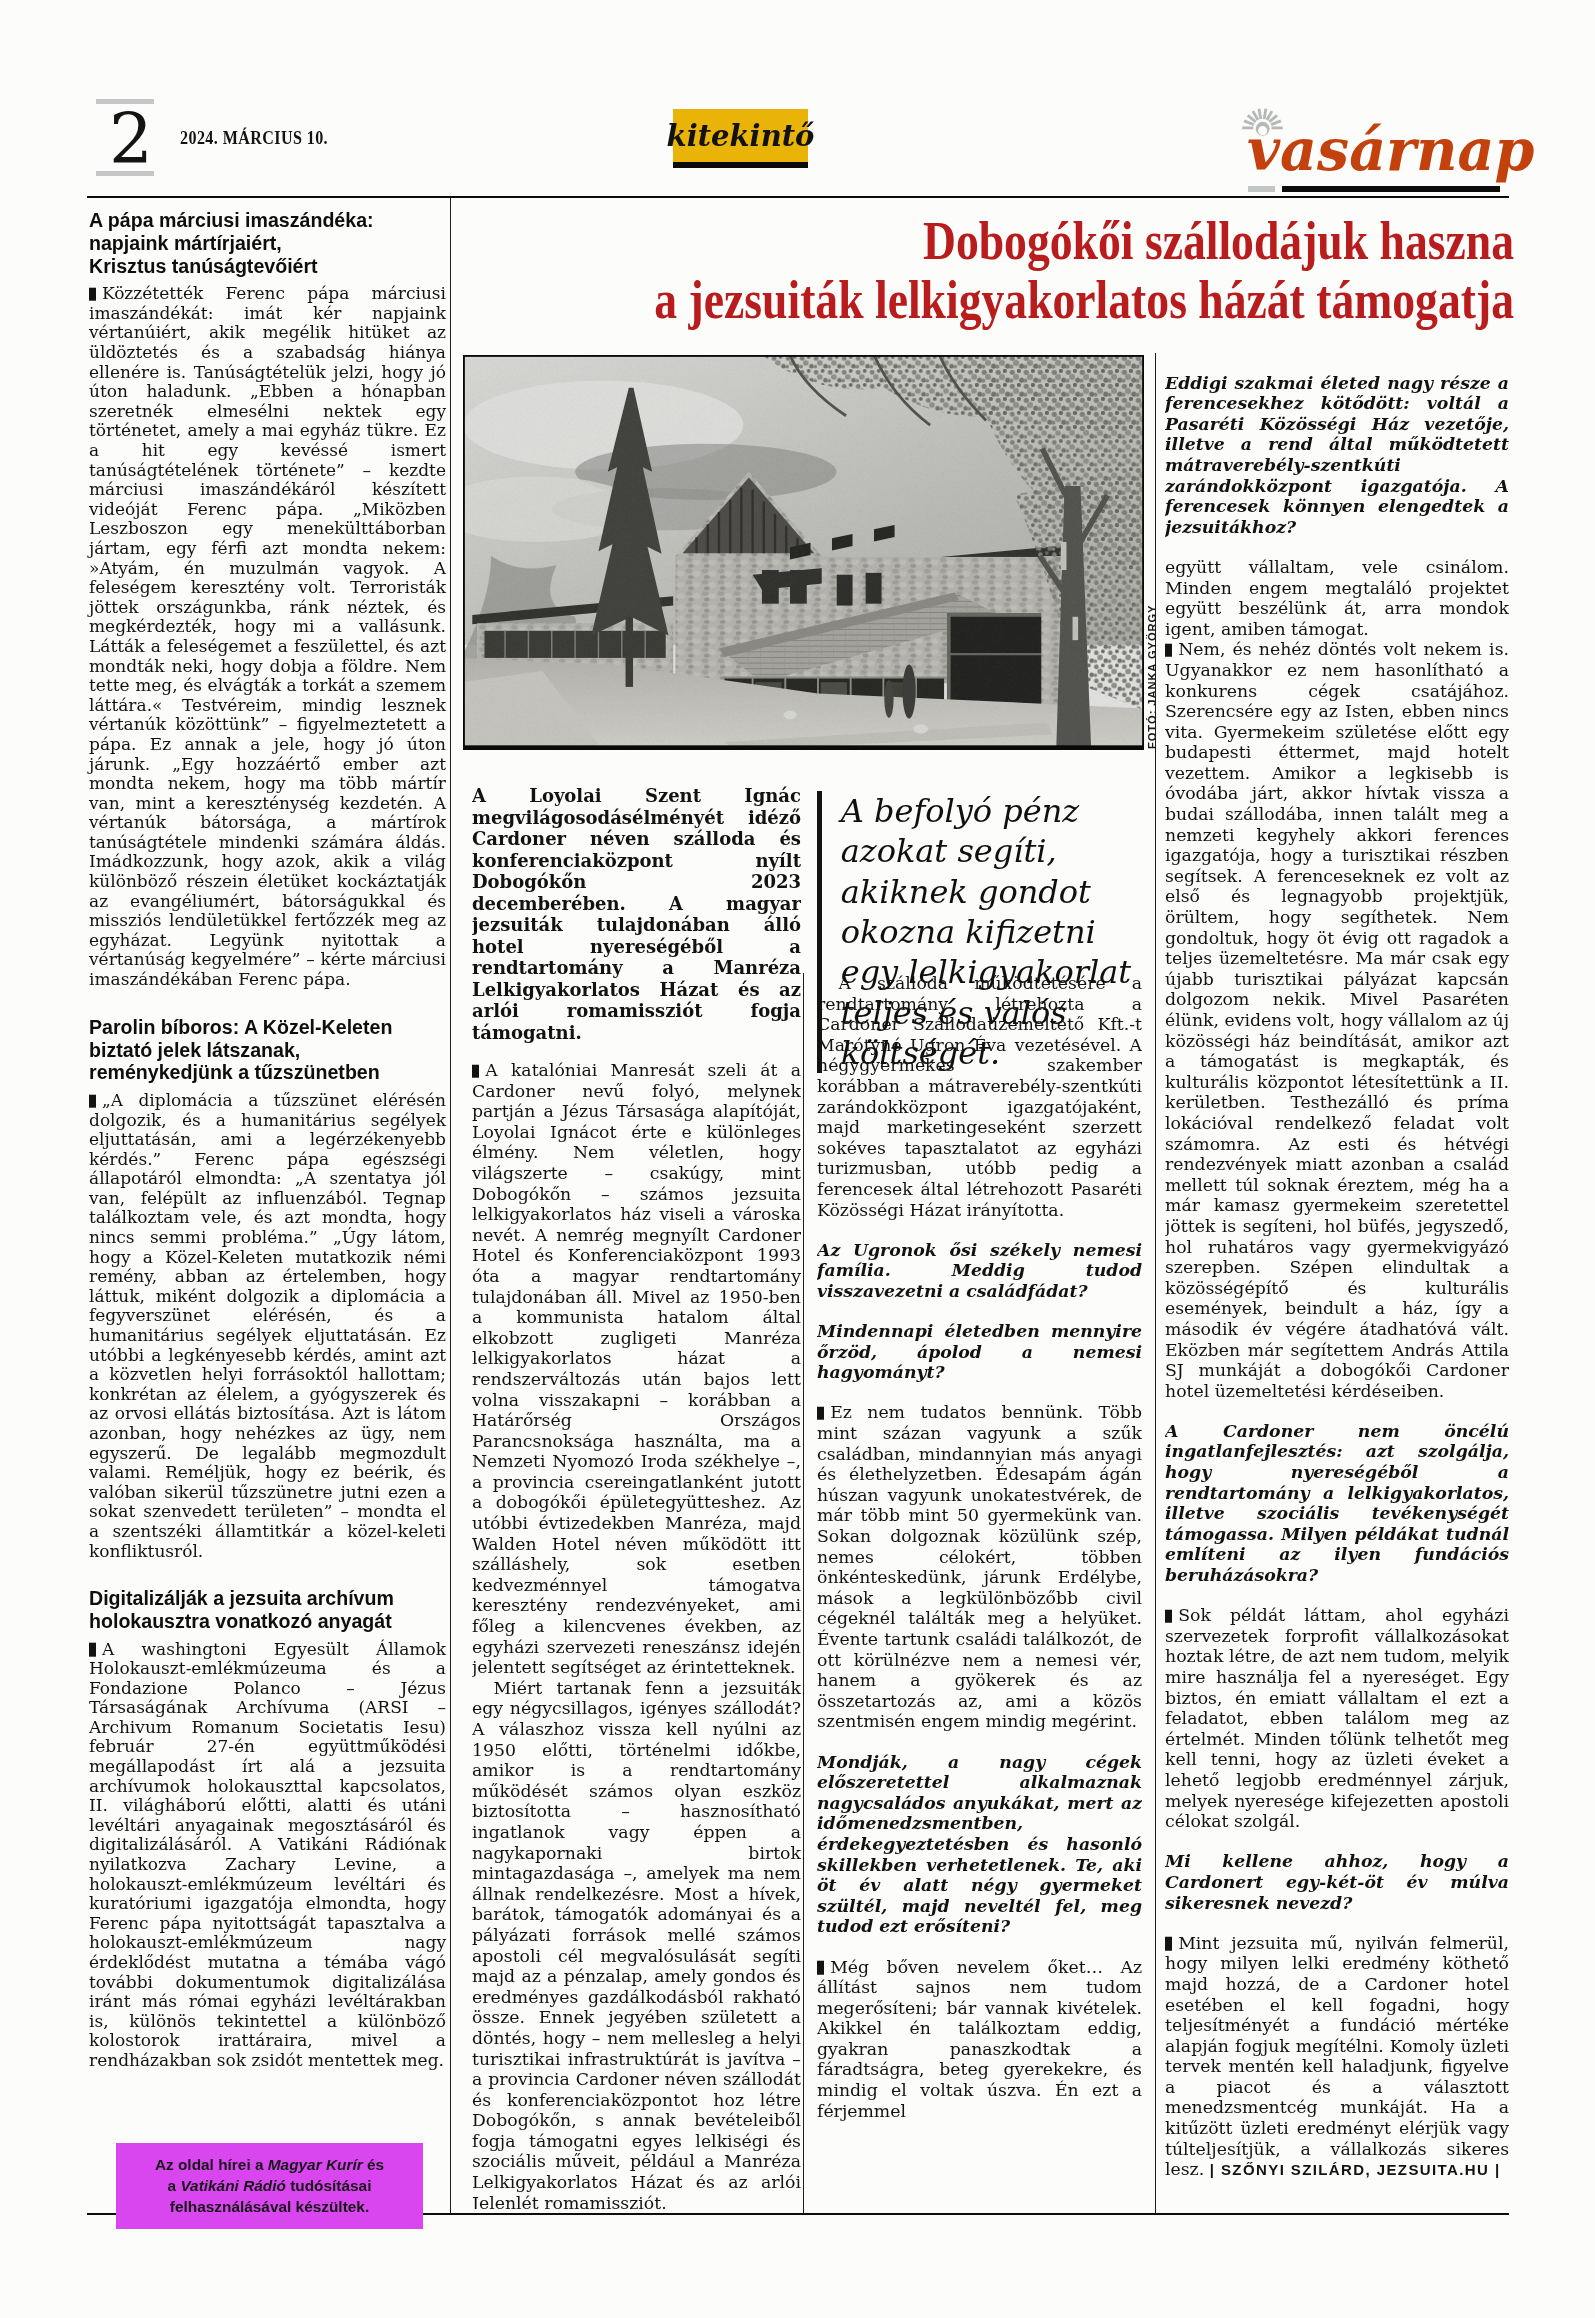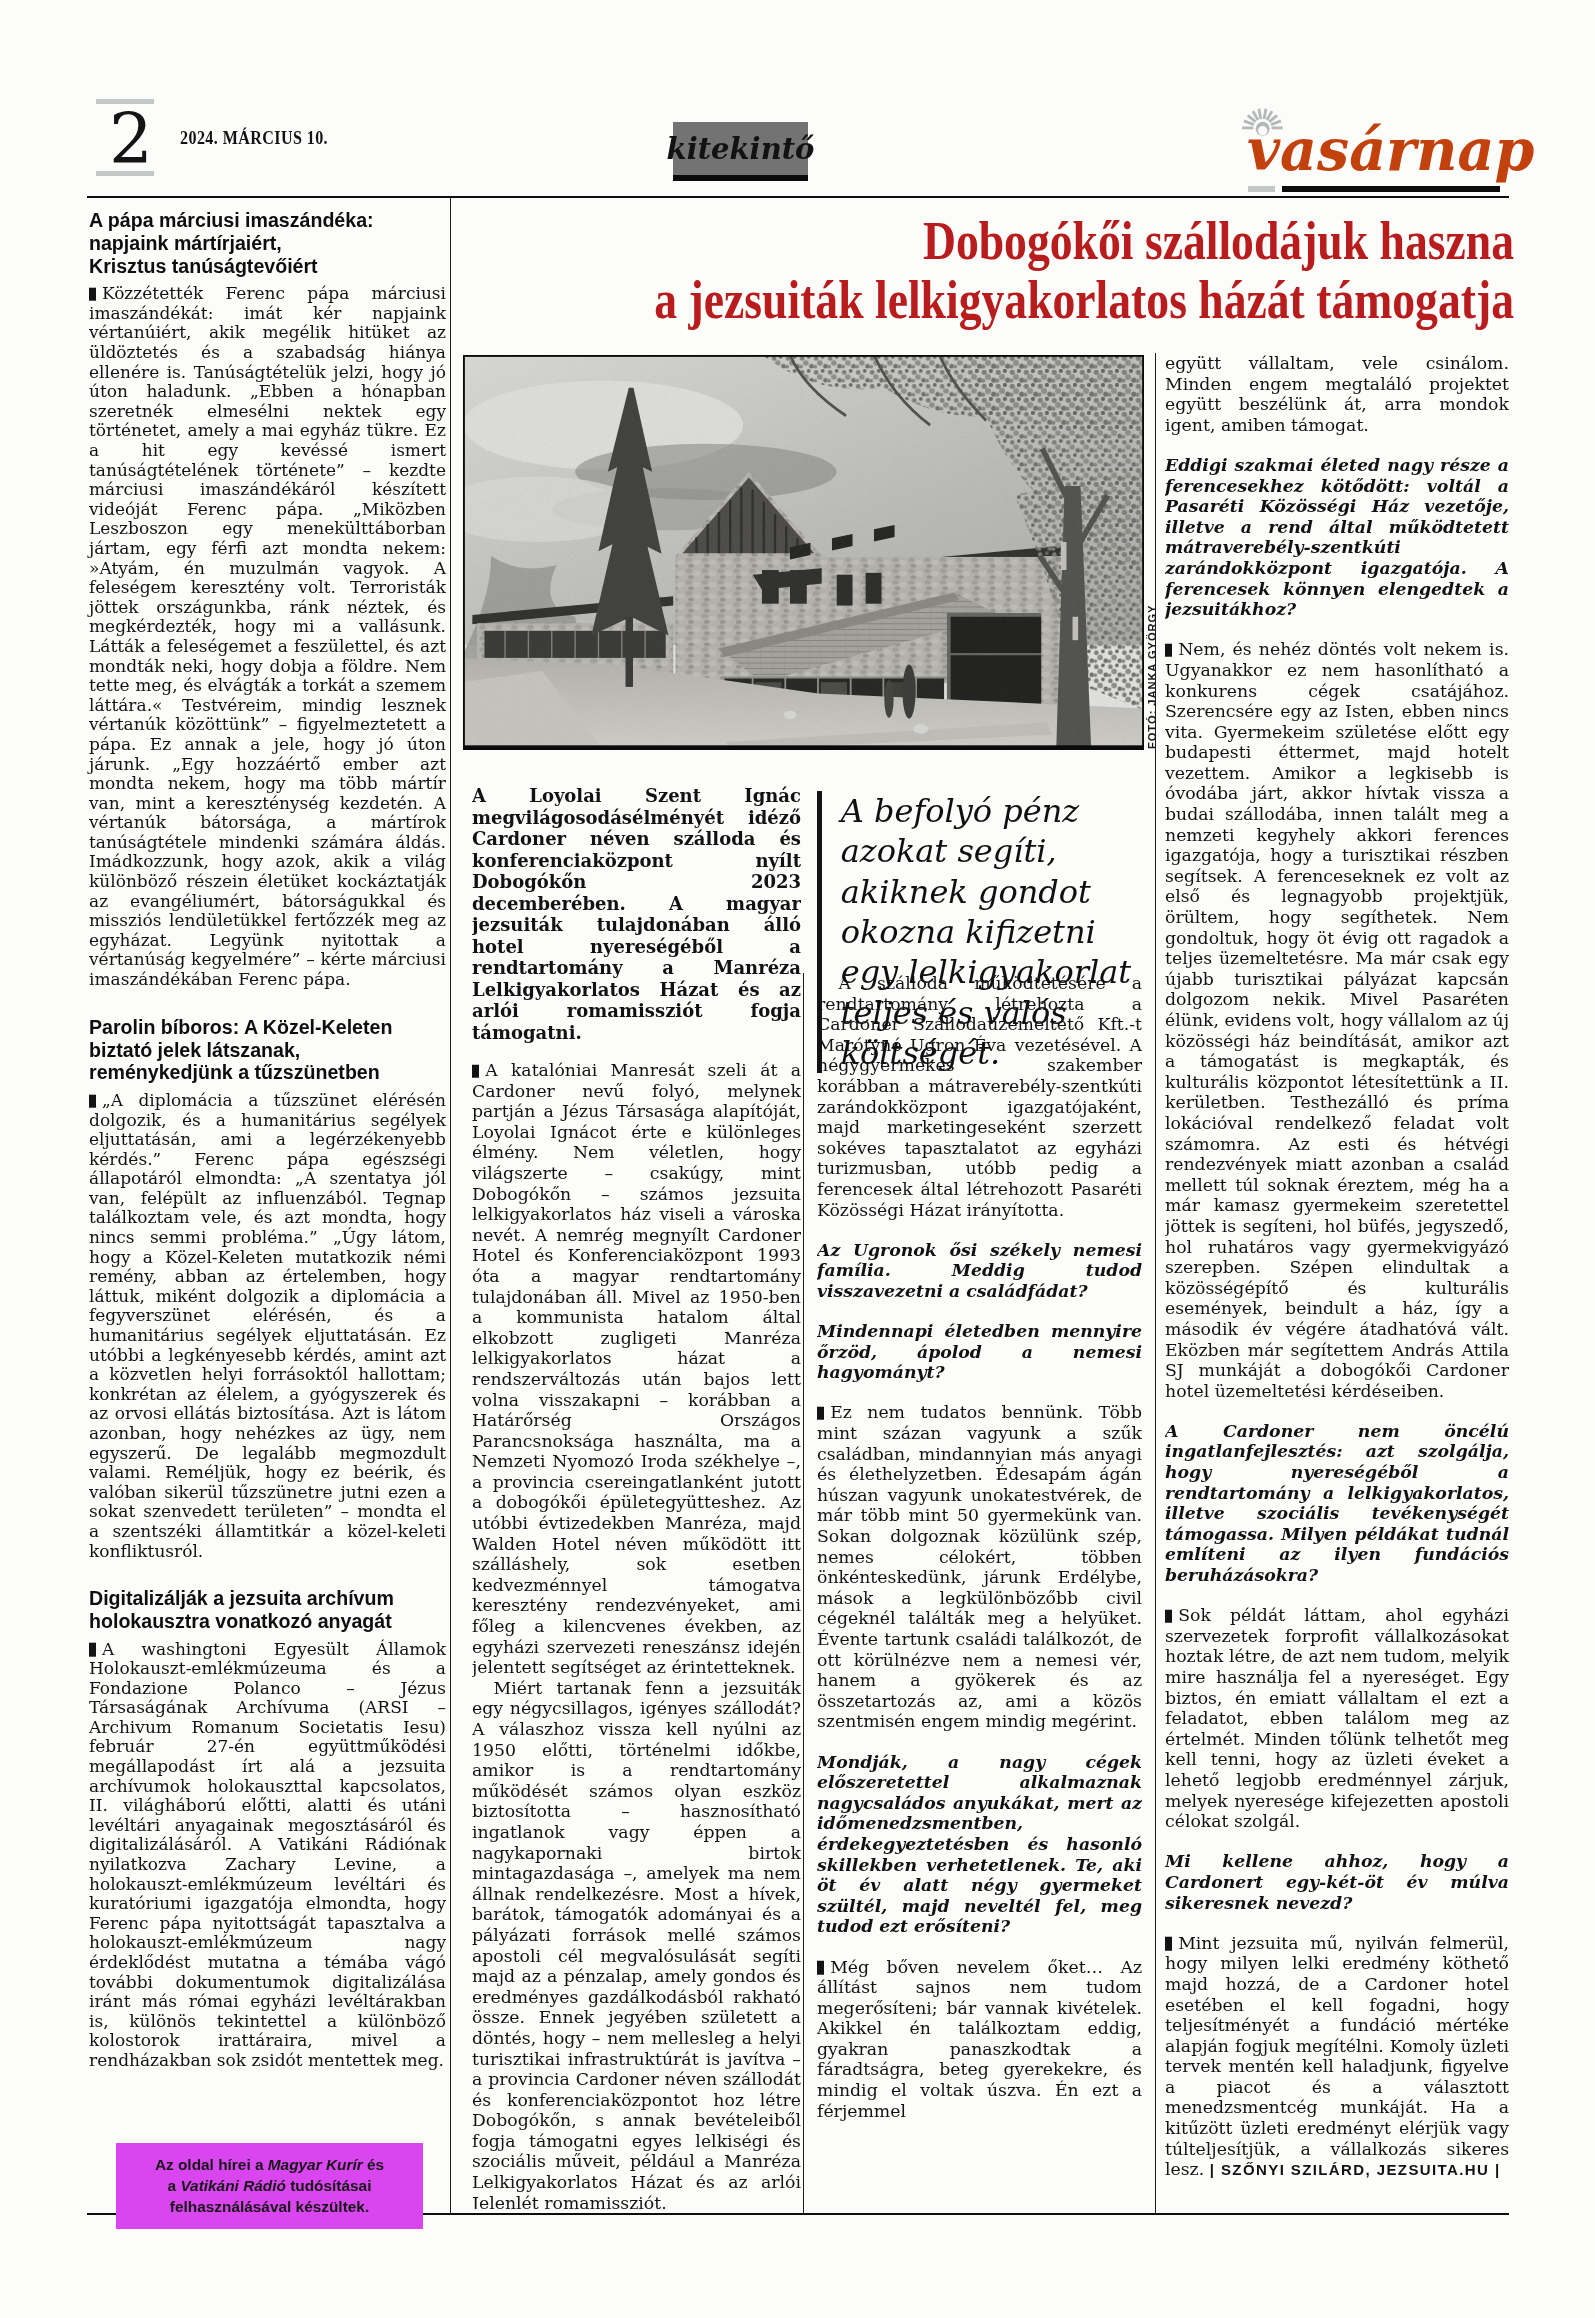--- a/index.html
+++ b/index.html
@@ -6,22 +6,22 @@
   .page{position:relative;width:1595px;height:2319px;background:#fcfcfa;color:#121212;
         font-family:"DejaVu Serif",serif;overflow:hidden;}
 
   
   .pn-bar{position:absolute;width:58px;height:4.7px;background:#c3c7c6;}
   .page-number{position:absolute;left:109px;top:105px;font-size:69px;line-height:1;
                font-weight:400;color:#141414;}
   .issue-date{position:absolute;left:180px;top:127px;font-family:"Liberation Serif",serif;
               font-weight:700;font-size:19.6px;letter-spacing:0.5px;transform:scaleX(.82);
               transform-origin:0 50%;white-space:nowrap;}
-  .section-box{position:absolute;left:673px;top:122px;width:135px;height:53px;
-               background:#737373;border-bottom:6px solid #0b0b0b;display:flex;
+  .section-box{position:absolute;left:673px;top:109px;width:135px;height:53px;
+               background:#eab308;border-bottom:6px solid #0b0b0b;display:flex;
                align-items:center;justify-content:center;}
   .section-box span{font-style:italic;font-weight:700;font-size:29px;}
   .brand{position:absolute;left:1247px;top:121px;font-style:italic;font-weight:700;
          font-size:57px;line-height:1;color:#c2410c;white-space:nowrap;}
   .brand-underline{position:absolute;left:1282px;top:186px;width:218px;height:5.6px;background:#0c0c0c;}
   .brand-dash{position:absolute;left:1248px;top:186px;width:27px;height:5.6px;background:#c3c7c6;}
   .sunburst{position:absolute;left:1237px;top:98px;}
   .header-rule{position:absolute;left:87px;top:196px;width:1422px;height:1.9px;background:#0d0d0d;}
   .bottom-rule{position:absolute;left:87px;top:2213px;width:1422px;height:1.9px;background:#0d0d0d;}
   .vdiv{position:absolute;width:1.4px;background:#1c1c1c;}
@@ -275,22 +275,22 @@
   </div>
   <div class="col col2">
       <p class="blk blk-p">A szálloda működtetésére a rendtartomány létrehozta a Cardoner Szállodaüzemeltető Kft.-t Marótyné Ugron Éva vezetésével. A négygyermekes szakember korábban a mátraverebély-szentkúti zarándokközpont igazgatójaként, majd marketingeseként szerzett sokéves tapasztalatot az egyházi turizmusban, utóbb pedig a ferencesek által létrehozott Pasaréti Közösségi Házat irányította.</p>
       <p class="blk blk-q">Az Ugronok ősi székely nemesi família. Meddig tudod visszavezetni a családfádat?</p>
       <p class="blk blk-q">Mindennapi életedben mennyire őrzöd, ápolod a nemesi hagyományt?</p>
       <p class="blk blk-a"><span class="sq"></span>Ez nem tudatos bennünk. Több mint százan vagyunk a szűk családban, mindannyian más anyagi és élethelyzetben. Édesapám ágán húszan vagyunk unokatestvérek, de már több mint 50 gyermekünk van. Sokan dolgoznak közülünk szép, nemes célokért, többen önkénteskedünk, járunk Erdélybe, mások a legkülönbözőbb civil cégeknél találták meg a helyüket. Évente tartunk családi találkozót, de ott körülnézve nem a nemesi vér, hanem a gyökerek és az összetartozás az, ami a közös szentmisén engem mindig megérint.</p>
       <p class="blk blk-q">Mondják, a nagy cégek előszeretettel alkalmaznak nagycsaládos anyukákat, mert az időmenedzsmentben, érdekegyeztetésben és hasonló skillekben verhetetlenek. Te, aki öt év alatt négy gyermeket szültél, majd neveltél fel, meg tudod ezt erősíteni?</p>
       <p class="blk blk-a"><span class="sq"></span>Még bőven nevelem őket… Az állítást sajnos nem tudom megerősíteni; bár vannak kivételek. Akikkel én találkoztam eddig, gyakran panaszkodtak a fáradtságra, beteg gyerekekre, és mindig el voltak úszva. Én ezt a férjemmel</p>
     </div>
   <div class="col col3">
+      <p class="blk blk-q">Eddigi szakmai életed nagy része a ferencesekhez kötődött: voltál a Pasaréti Közösségi Ház vezetője, illetve a rend által működtetett mátraverebély-szentkúti zarándokközpont igazgatója. A ferencesek könnyen elengedtek a jezsuitákhoz?</p>
       <p class="blk blk-cont">együtt vállaltam, vele csinálom. Minden engem megtaláló projektet együtt beszélünk át, arra mondok igent, amiben támogat.</p>
-      <p class="blk blk-q">Eddigi szakmai életed nagy része a ferencesekhez kötődött: voltál a Pasaréti Közösségi Ház vezetője, illetve a rend által működtetett mátraverebély-szentkúti zarándokközpont igazgatója. A ferencesek könnyen elengedtek a jezsuitákhoz?</p>
       <p class="blk blk-a"><span class="sq"></span>Nem, és nehéz döntés volt nekem is. Ugyanakkor ez nem hasonlítható a konkurens cégek csatájához. Szerencsére egy az Isten, ebben nincs vita. Gyermekeim születése előtt egy budapesti éttermet, majd hotelt vezettem. Amikor a legkisebb is óvodába járt, akkor hívtak vissza a budai szállodába, innen talált meg a nemzeti kegyhely akkori ferences igazgatója, hogy a turisztikai részben segítsek. A ferenceseknek ez volt az első és legnagyobb projektjük, örültem, hogy segíthetek. Nem gondoltuk, hogy öt évig ott ragadok a teljes üzemeltetésre. Ma már csak egy újabb turisztikai pályázat kapcsán dolgozom nekik. Mivel Pasaréten élünk, evidens volt, hogy vállalom az új közösségi ház beindítását, amikor azt a támogatást is megkapták, és kulturális központot létesítettünk a II. kerületben. Testhezálló és príma lokációval rendelkező feladat volt számomra. Az esti és hétvégi rendezvények miatt azonban a család mellett túl soknak éreztem, még ha a már kamasz gyermekeim szeretettel jöttek is segíteni, hol büfés, jegyszedő, hol ruhatáros vagy gyermekvigyázó szerepben. Szépen elindultak a közösségépítő és kulturális események, beindult a ház, így a második év végére átadhatóvá vált. Eközben már segítettem András Attila SJ munkáját a dobogókői Cardoner hotel üzemeltetési kérdéseiben.</p>
       <p class="blk blk-q">A Cardoner nem öncélú ingatlanfejlesztés: azt szolgálja, hogy nyereségéből a rendtartomány a lelkigyakorlatos, illetve szociális tevékenységét támogassa. Milyen példákat tudnál említeni az ilyen fundációs beruházásokra?</p>
       <p class="blk blk-a"><span class="sq"></span>Sok példát láttam, ahol egyházi szervezetek forprofit vállalkozásokat hoztak létre, de azt nem tudom, melyik mire használja fel a nyereséget. Egy biztos, én emiatt vállaltam el ezt a feladatot, ebben találom meg az értelmét. Minden tőlünk telhetőt meg kell tenni, hogy az üzleti éveket a lehető legjobb eredménnyel zárjuk, melyek nyeresége kifejezetten apostoli célokat szolgál.</p>
       <p class="blk blk-q">Mi kellene ahhoz, hogy a Cardonert egy-két-öt év múlva sikeresnek nevezd?</p>
       <p class="blk blk-a"><span class="sq"></span>Mint jezsuita mű, nyilván felmerül, hogy milyen lelki eredmény köthető majd hozzá, de a Cardoner hotel esetében el kell fogadni, hogy teljesítményét a fundáció mértéke alapján fogjuk megítélni. Komoly üzleti tervek mentén kell haladjunk, figyelve a piacot és a választott menedzsmentcég munkáját. Ha a kitűzött üzleti eredményt elérjük vagy túlteljesítjük, a vállalkozás sikeres lesz.<span class="byline"> | SZŐNYI SZILÁRD, JEZSUITA.HU |</span></p>
     </div>
 
 </div>
 
 

